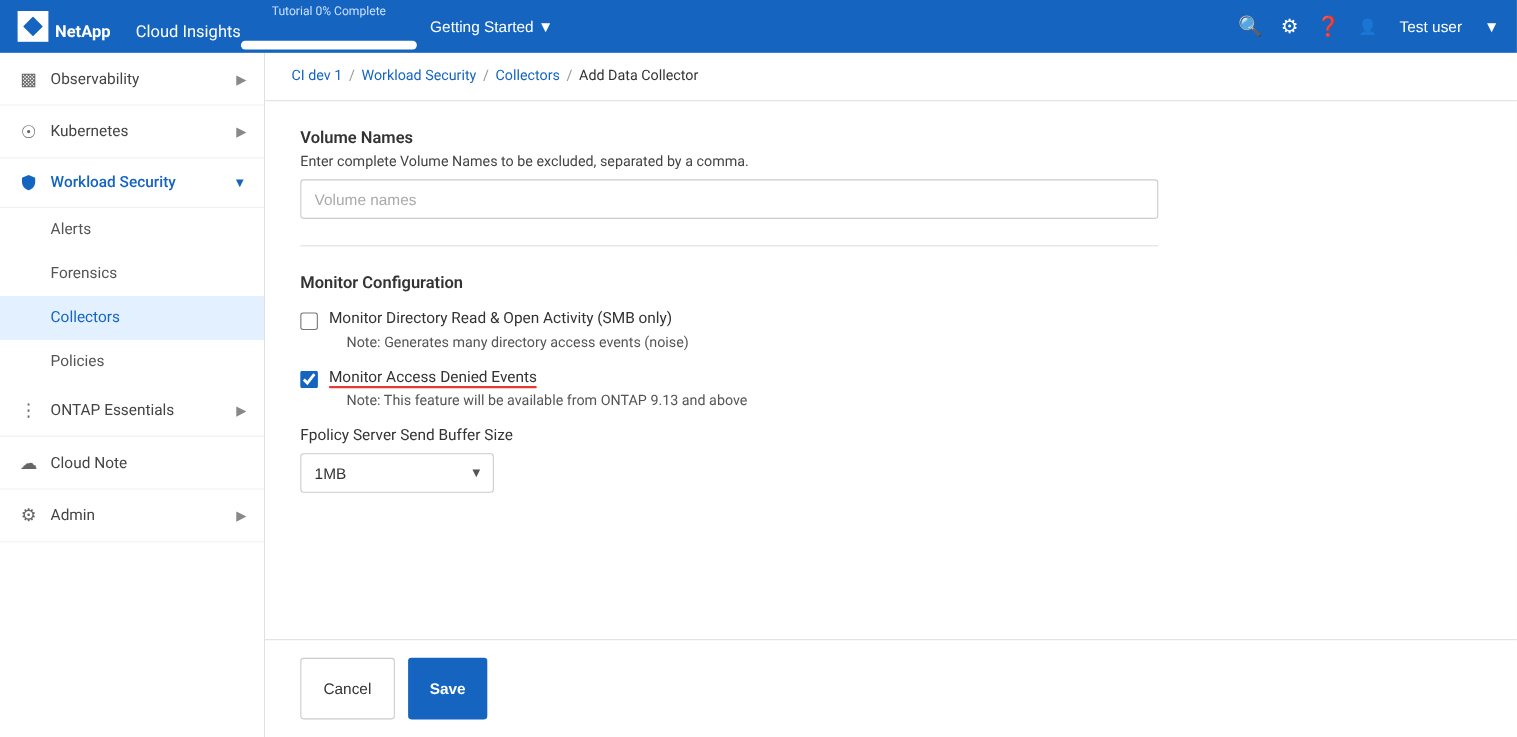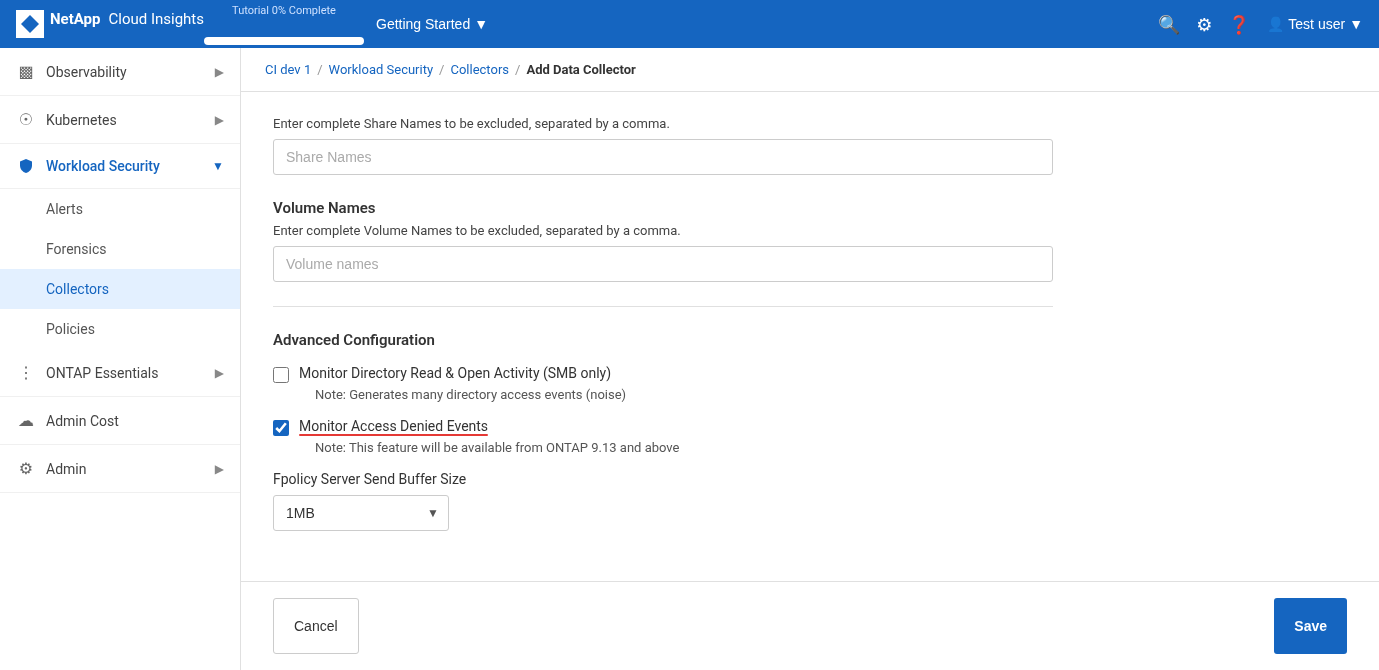--- a/index.html
+++ b/index.html
@@ -12,21 +12,21 @@
       height: 48px;
       display: flex;
       align-items: center;
       padding: 0 16px;
       flex-shrink: 0;
       position: relative;
       z-index: 10;
     }
     .netapp-logo {
       display: flex;
-      align-items: flex-start;
+      align-items: flex-end;
       gap: 6px;
     }
     .logo-square {
       width: 28px;
       height: 28px;
       background: white;
       display: flex;
       align-items: center;
       justify-content: center;
     }
@@ -83,21 +83,21 @@
       display: flex;
       align-items: center;
     }
     .user-btn {
       color: white;
       background: transparent;
       border: none;
       cursor: pointer;
       display: flex;
       align-items: center;
-      gap: 4px;
+      gap: 20px;
       font-size: 14px;
     }
 
     
     .main-layout {
       display: flex;
       flex: 1;
       overflow: hidden;
     }
 
@@ -173,21 +173,21 @@
     }
     .breadcrumb a {
       color: #1565c0;
       text-decoration: none;
       cursor: pointer;
     }
     .breadcrumb-sep {
       color: #999;
     }
     .breadcrumb-current {
-      font-weight: 700;
+      font-weight: 400;
       color: #333;
     }
 
     
     .form-content {
       flex: 1;
       overflow-y: auto;
       padding: 24px 32px;
     }
 
@@ -313,21 +313,21 @@
       pointer-events: none;
       color: #555;
       font-size: 12px;
     }
 
     
     .form-footer {
       border-top: 1px solid #e0e0e0;
       padding: 16px 32px;
       display: flex;
-      justify-content: space-between;
+      justify-content: flex-start;
       gap: 12px;
       background: white;
       flex-shrink: 0;
     }
     .btn-cancel {
       padding: 8px 20px;
       border: 1px solid #ccc;
       border-radius: 3px;
       background: white;
       color: #333;
@@ -355,21 +355,21 @@
   </style>
 </head>
 <body>
 
 <nav class="top-nav">
   <div class="netapp-logo">
     <div class="logo-square">
       <div class="logo-inner"></div>
     </div>
     <span style="font-weight:700; font-size:15px;">NetApp</span>
-    <span style="font-size:15px; margin-left:2px;">Cloud Insights</span>
+    <span style="font-size:15px; margin-left:17px;">Cloud Insights</span>
   </div>
 
   <div class="tutorial-bar">
     <span class="tutorial-label">Tutorial 0% Complete</span>
     <div class="tutorial-progress">
       <div class="tutorial-fill" style="width: 0%;"></div>
     </div>
   </div>
 
   <button class="getting-started-btn">
@@ -431,21 +431,21 @@
     </div>
 
     <div class="sidebar-item">
       <span class="item-icon">⋮</span>
       <span>ONTAP Essentials</span>
       <span class="sidebar-chevron">▶</span>
     </div>
 
     <div class="sidebar-item">
       <span class="item-icon">☁</span>
-      <span>Admin Cost</span>
+      <span>Cloud Note</span>
     </div>
 
     <div class="sidebar-item">
       <span class="item-icon">⚙</span>
       <span>Admin</span>
       <span class="sidebar-chevron">▶</span>
     </div>
   </aside>
 
   <div class="content-area">
@@ -455,35 +455,31 @@
       <span class="breadcrumb-sep">/</span>
       <a>Workload Security</a>
       <span class="breadcrumb-sep">/</span>
       <a>Collectors</a>
       <span class="breadcrumb-sep">/</span>
       <span class="breadcrumb-current">Add Data Collector</span>
     </div>
 
     <div class="form-content">
 
-      <div class="field-group">
-        <p class="form-section-label">Enter complete Share Names to be excluded, separated by a comma.</p>
-        <input class="form-input" type="text" placeholder="Share Names" style="">
-      </div>
 
       <div class="field-group">
         <p class="field-title">Volume Names</p>
         <p class="form-section-label">Enter complete Volume Names to be excluded, separated by a comma.</p>
         <input class="form-input" type="text" placeholder="Volume names" style="">
       </div>
 
       <hr class="section-divider">
 
       <div>
-        <p class="advanced-config-title">Advanced Configuration</p>
+        <p class="advanced-config-title">Monitor Configuration</p>
 
         <div class="checkbox-row">
           <input type="checkbox" id="monitor-dir" style="">
           <label class="checkbox-label" for="monitor-dir">Monitor Directory Read &amp; Open Activity (SMB only)</label>
         </div>
         <p class="checkbox-note">Note: Generates many directory access events (noise)</p>
 
         <div class="checkbox-row" style="margin-top: 8px;">
           <input type="checkbox" id="monitor-denied" checked="" style="">
           <label for="monitor-denied">

